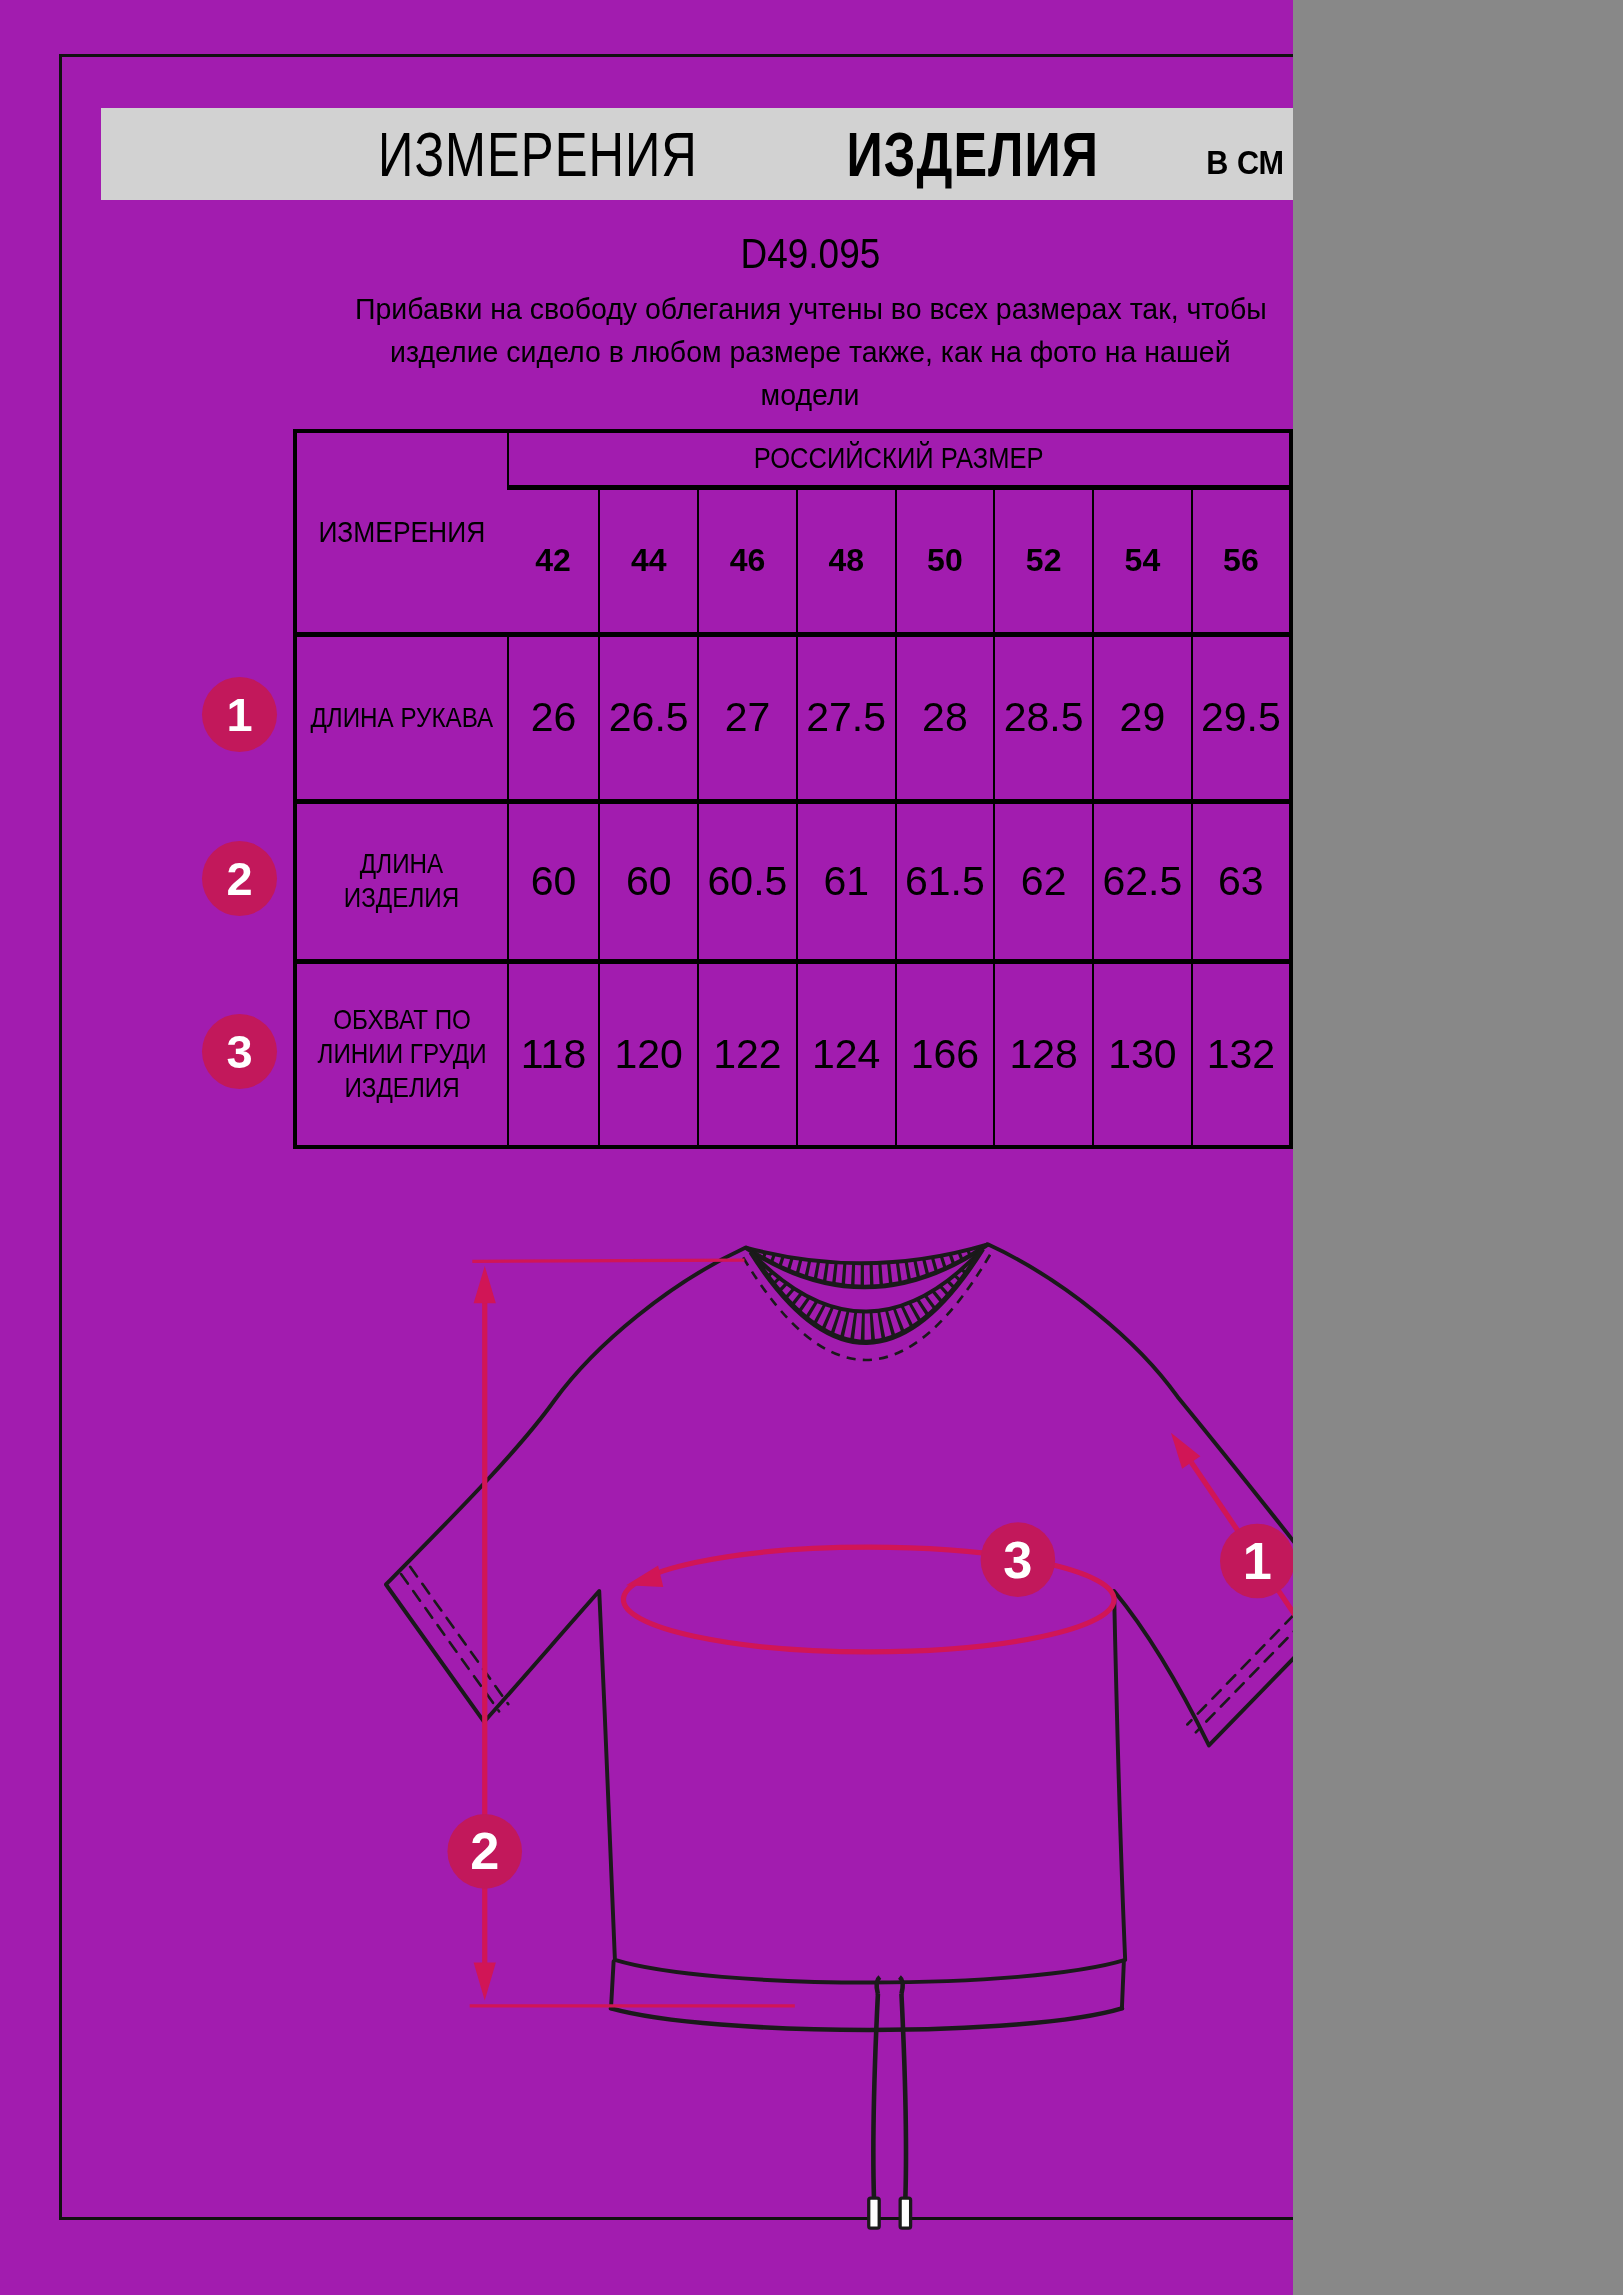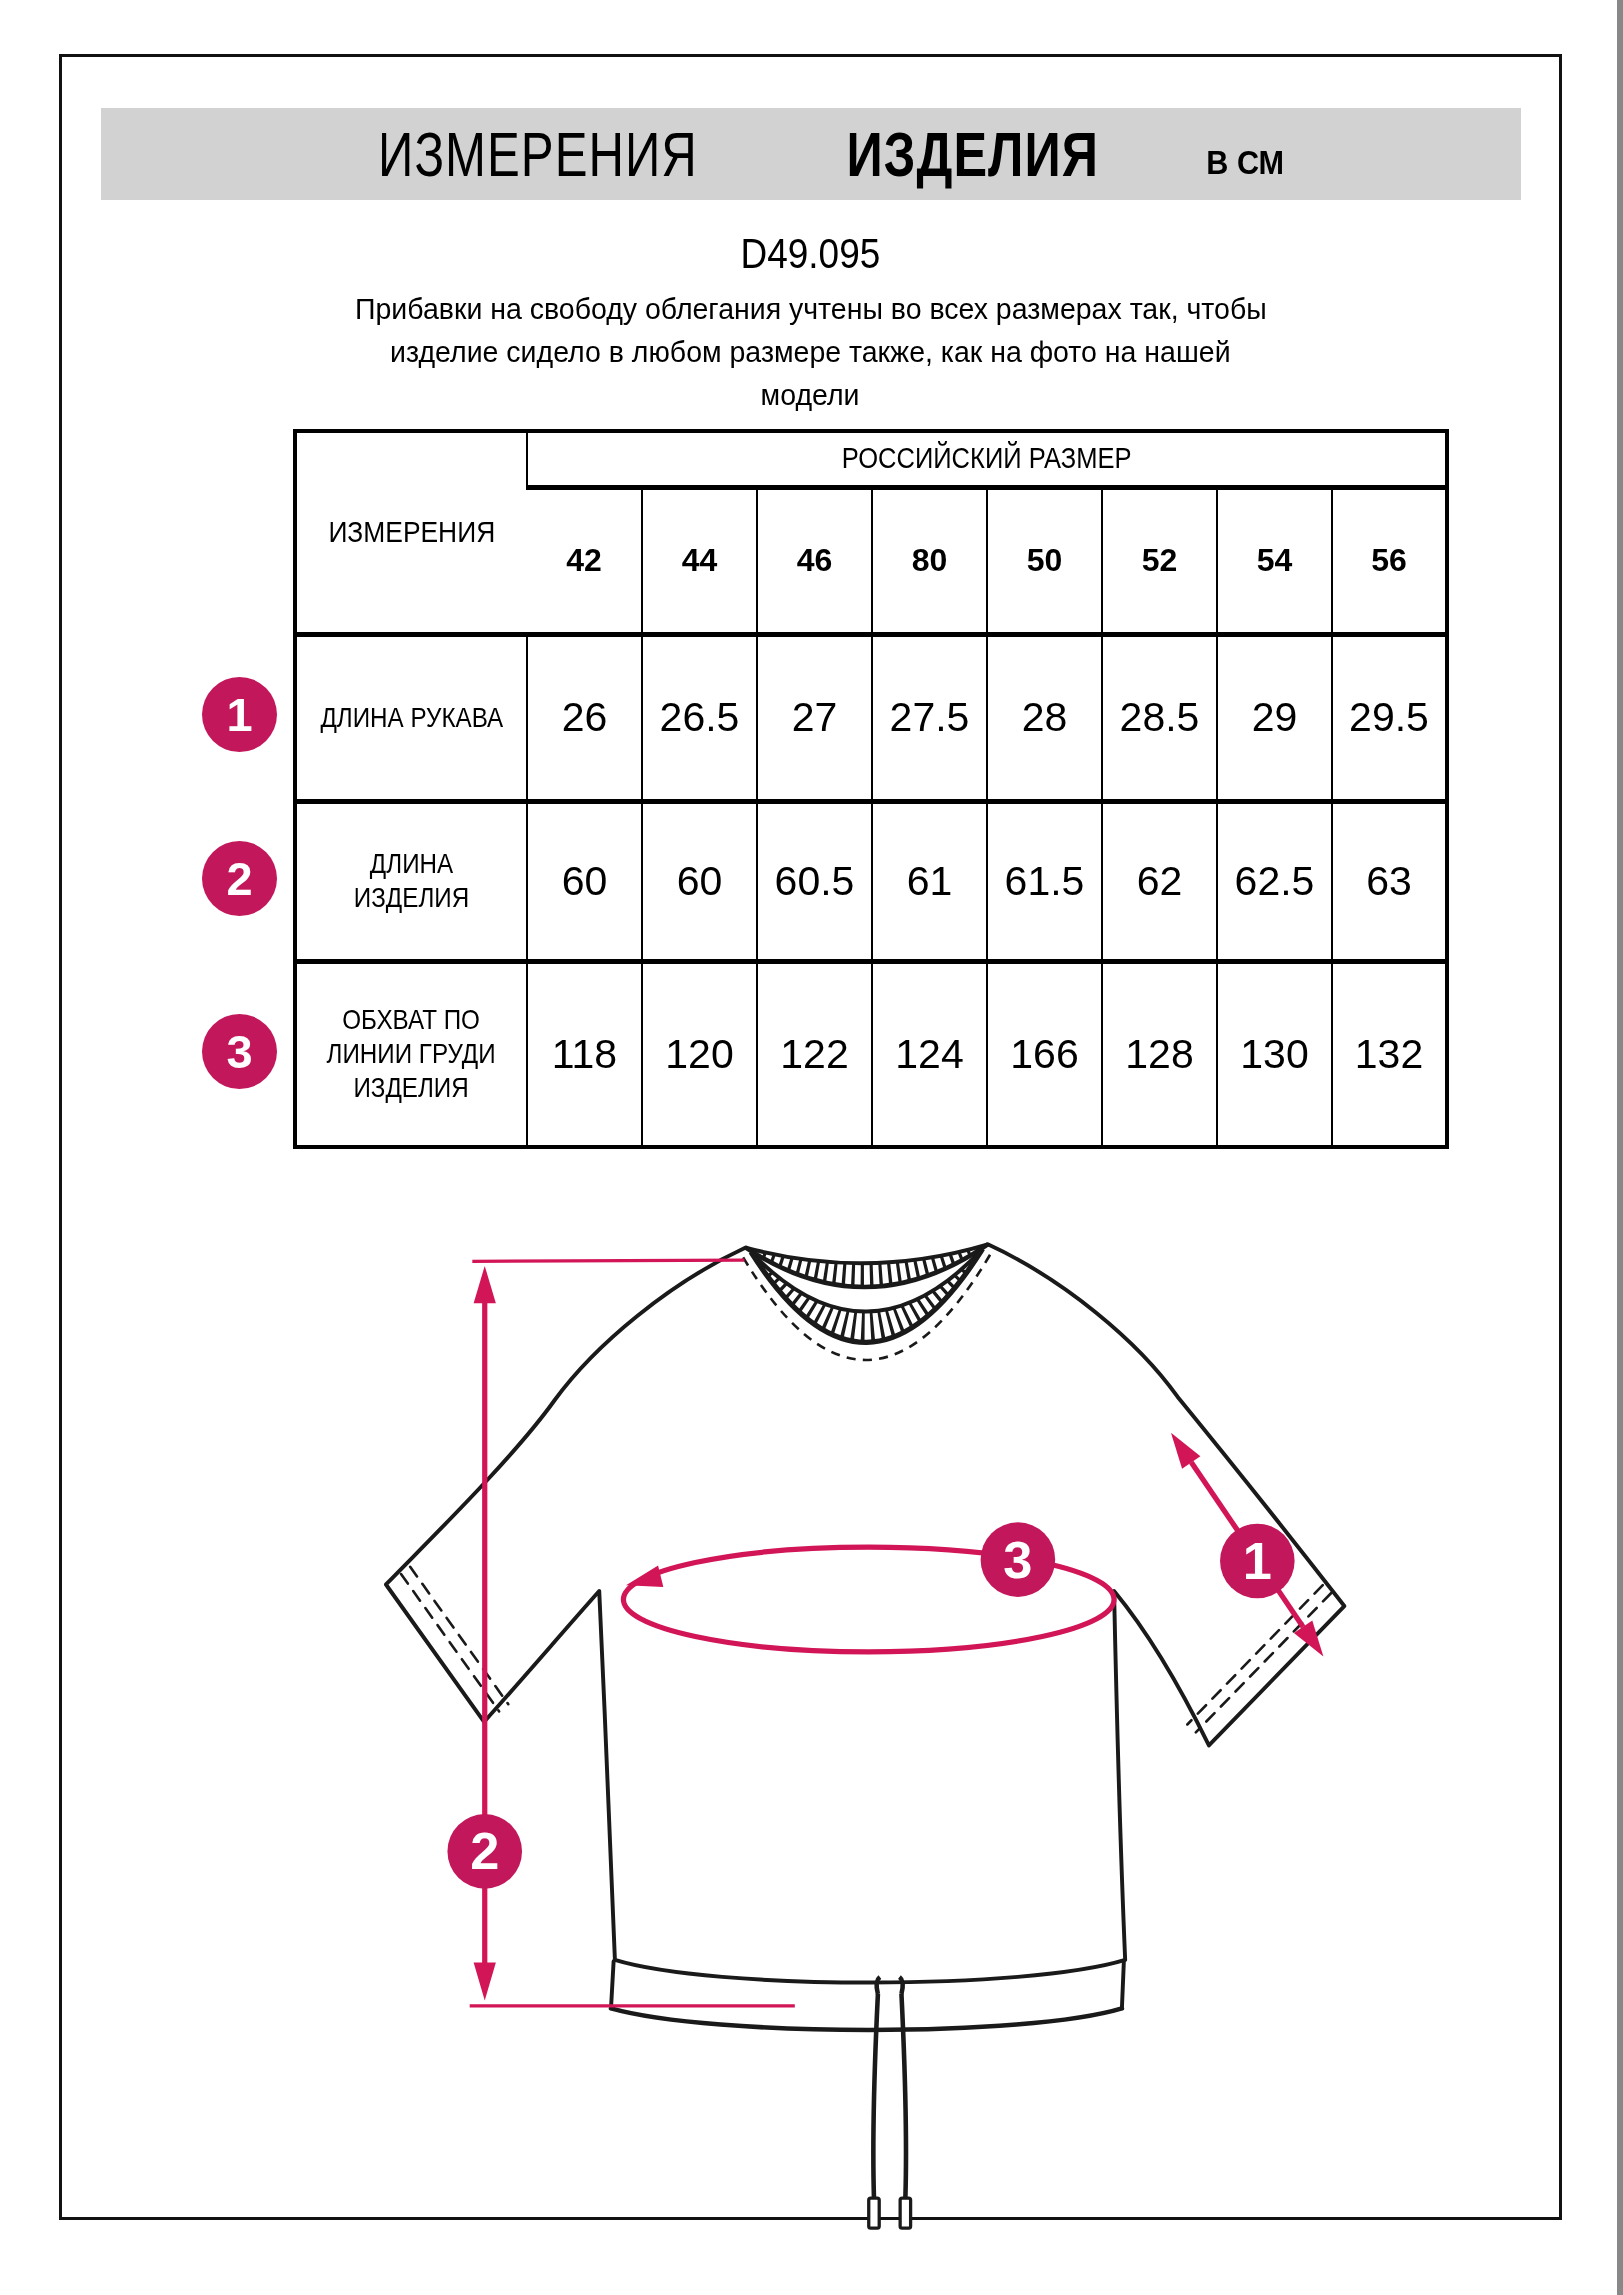--- a/index.html
+++ b/index.html
@@ -1,17 +1,17 @@
 <!DOCTYPE html>
 <html style="font-size:10.5px"><head>
 <meta charset="utf-8">
 <style>
   html,body { margin:0; padding:0; background:#888; }
   #page {
-    position:relative; width:1617px; height:2295px; background:#ffffff;
+    position:relative; width:1293px; height:2295px; background:#a21caf;
     font-family:"Liberation Sans", sans-serif; color:#000; overflow:hidden;
   }
   
   .frame { position:absolute; left:59px; top:54px; width:1503px; height:2166px;
            border:3.9px solid #111; box-sizing:border-box; }
 
   
   .banner { position:absolute; left:101px; top:108px; width:1420px; height:92px;
             background:#d2d2d2; display:flex; align-items:center; justify-content:center;
             gap:72px; }
@@ -95,21 +95,21 @@
     </colgroup>
     <tbody>
         <tr style="height:56px">
       <td rowspan="2" class="corner"><span>ИЗМЕРЕНИЯ</span></td>
       <td colspan="8" class="szhdr"><span>РОССИЙСКИЙ РАЗМЕР</span></td>
     </tr>
     <tr class="thick" style="height:147px">
       <td class="size">42</td>
       <td class="size">44</td>
       <td class="size">46</td>
-      <td class="size">80</td>
+      <td class="size">48</td>
       <td class="size">50</td>
       <td class="size">52</td>
       <td class="size">54</td>
       <td class="size">56</td>
     </tr>
     <tr class="thick" style="height:167px">
       <td class="lbl"><span>ДЛИНА РУКАВА</span></td>
       <td class="val">26</td>
       <td class="val">26.5</td>
       <td class="val">27</td>

